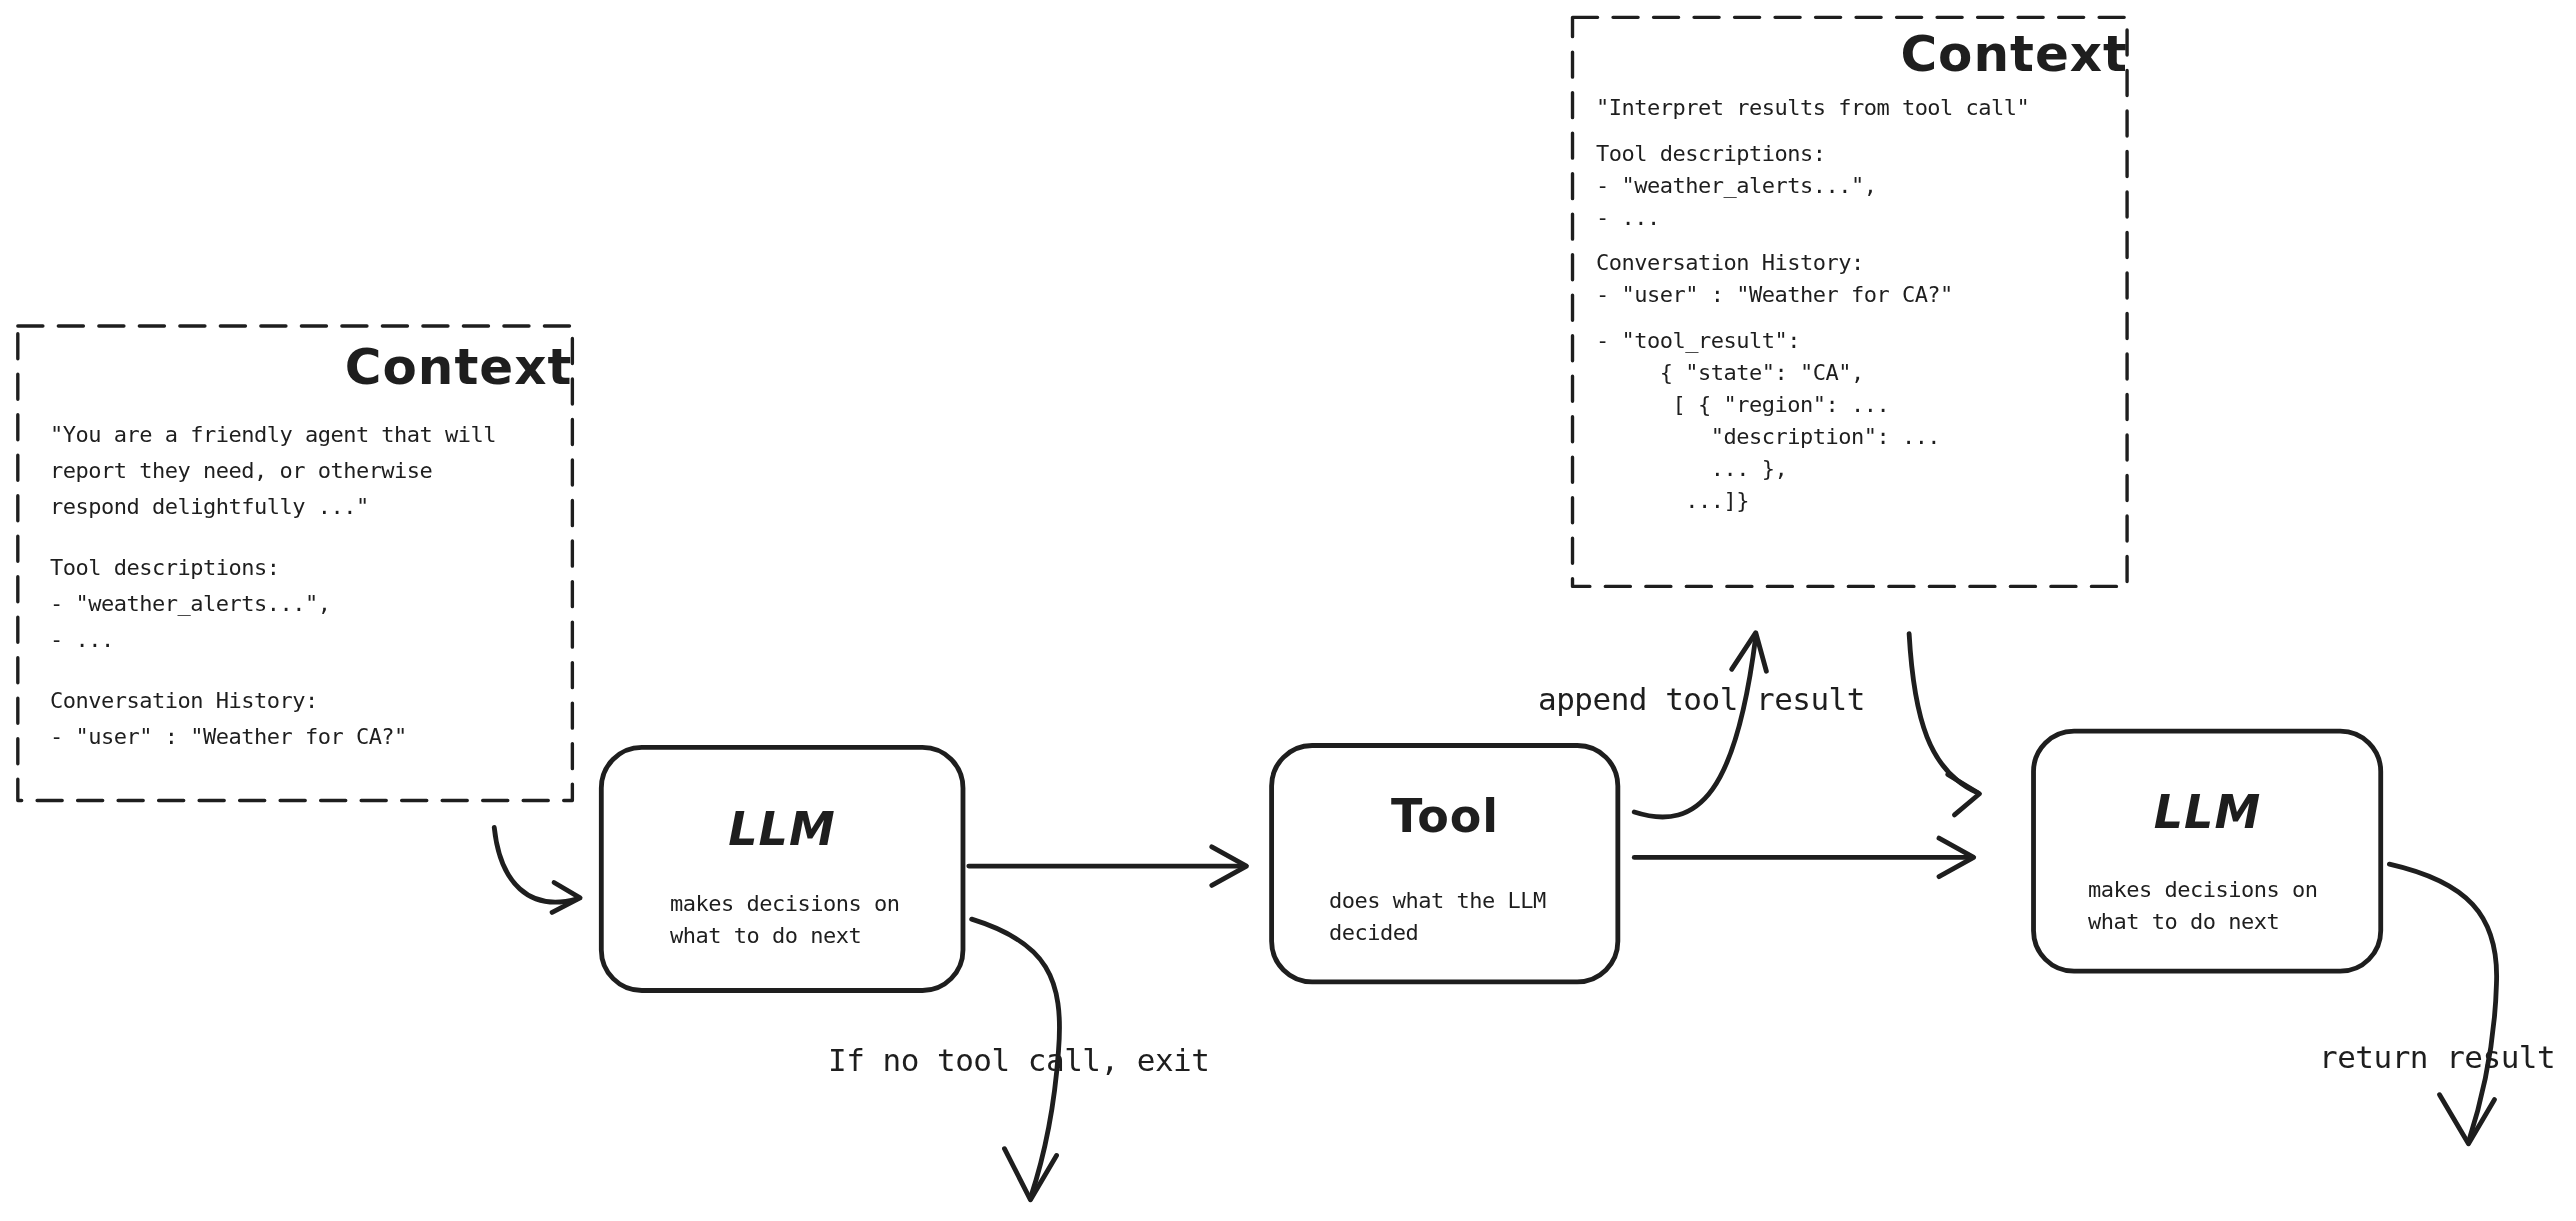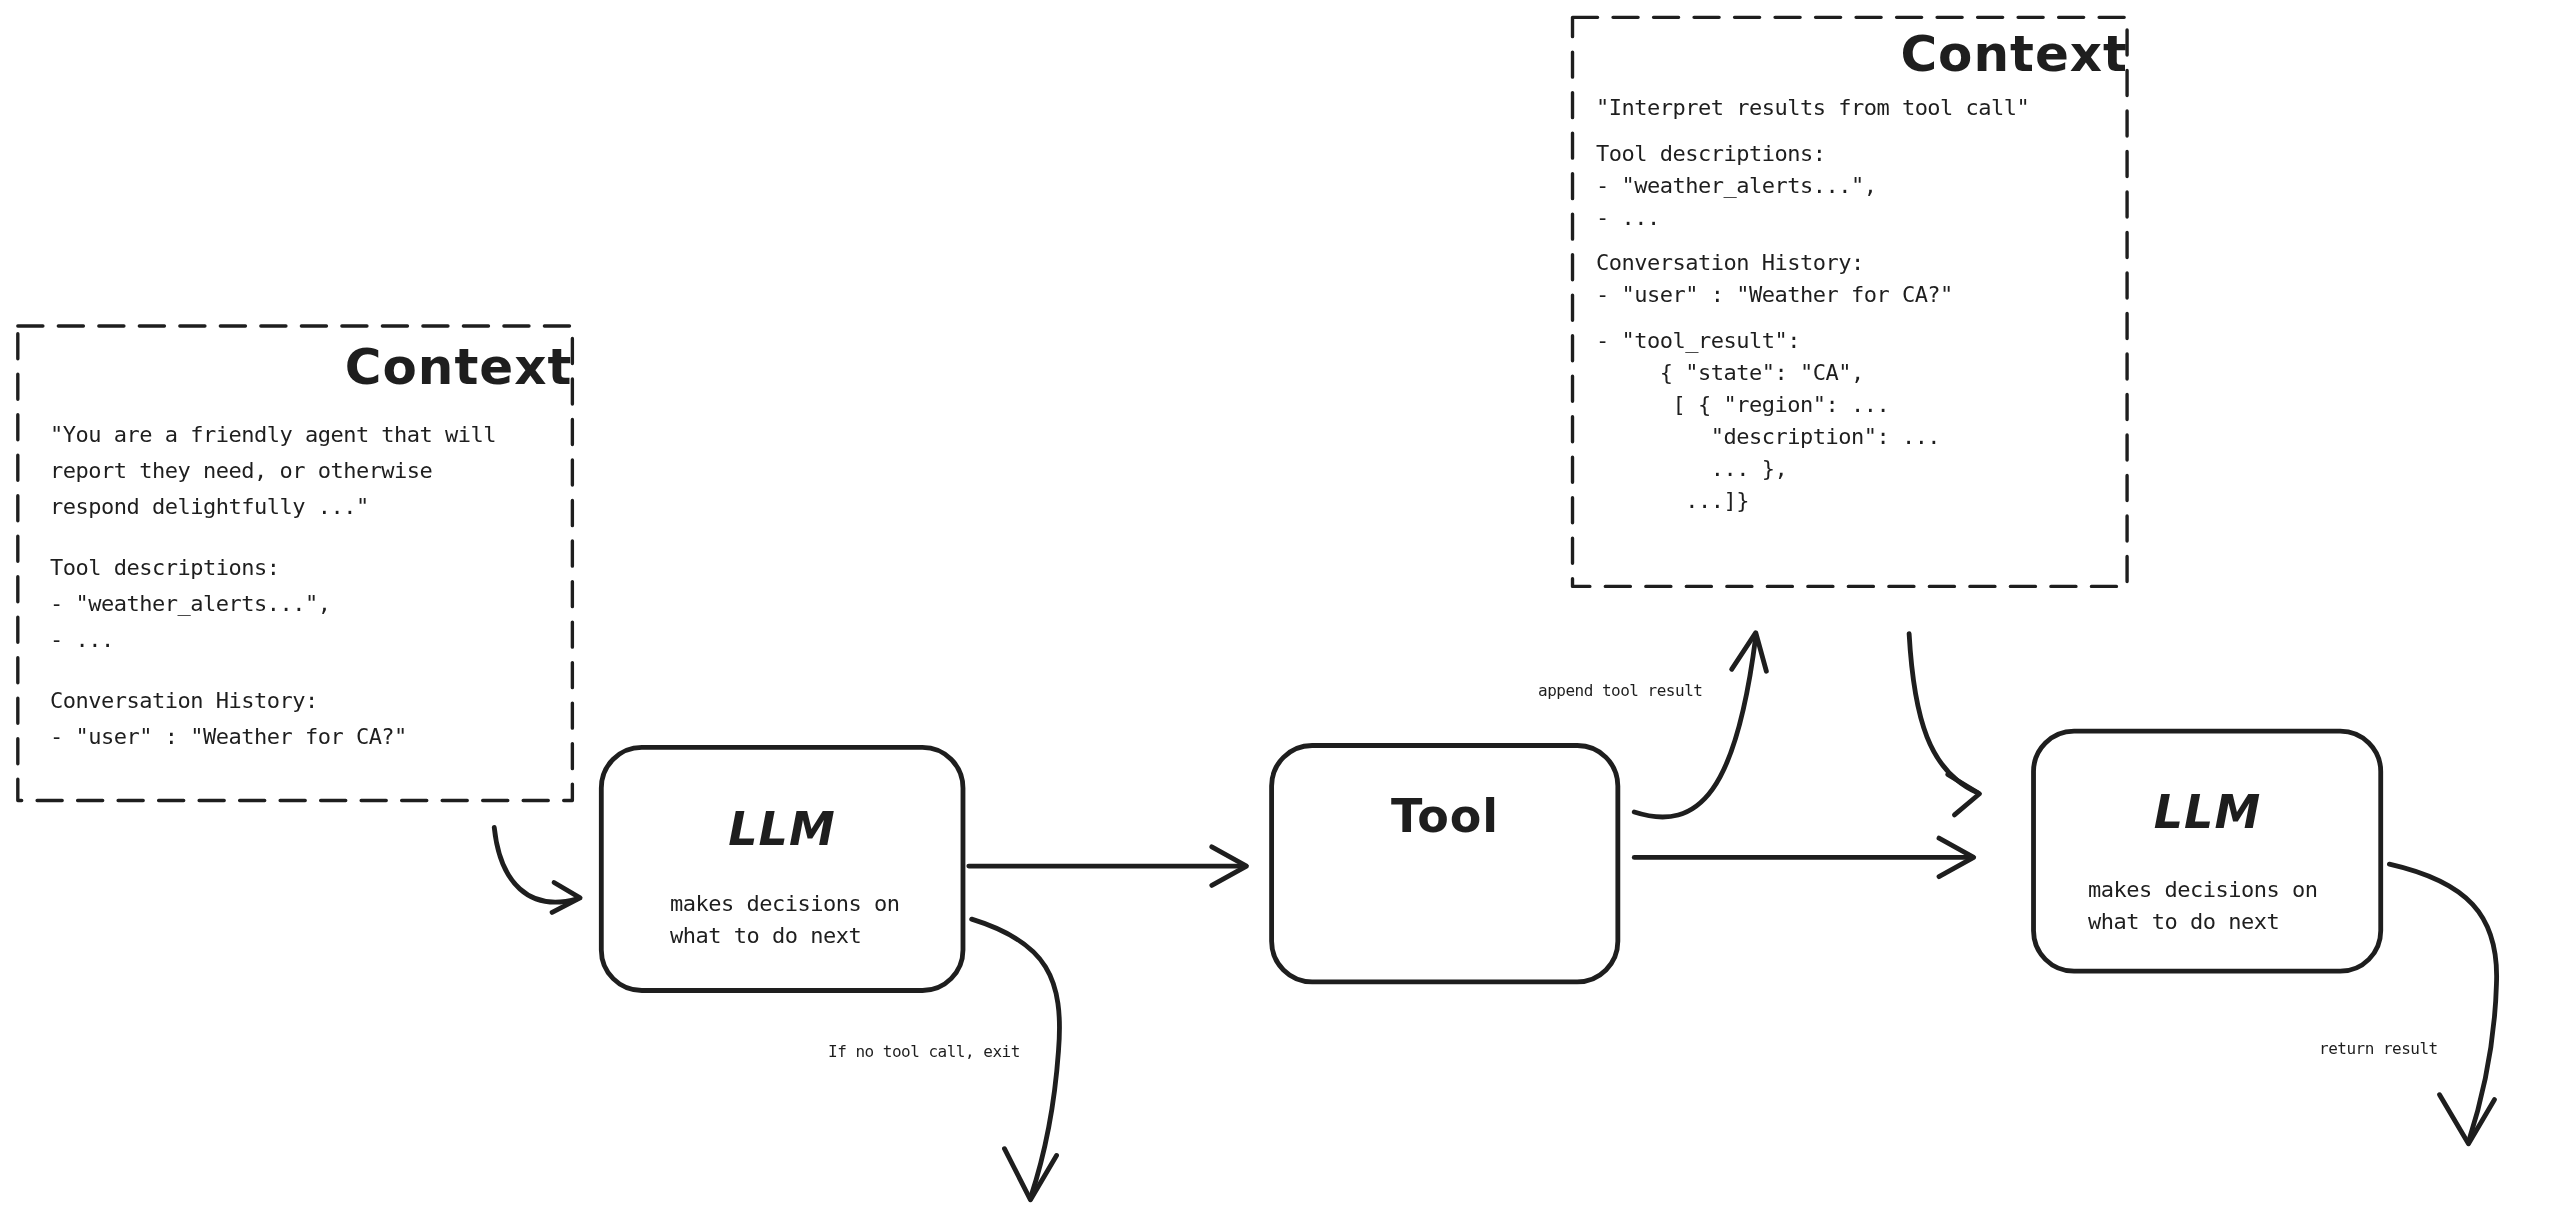--- a/index.html
+++ b/index.html
@@ -24,21 +24,21 @@
   .ctx-body.tight .ctx-line{line-height:32px;}
   .ctx-body.tight .ctx-line:empty{height:13.5px;}
   .node-title{
     font-family:"DejaVu Sans", sans-serif;
     font-weight:bold;font-size:46px;line-height:50px;
     text-align:center;letter-spacing:1px;
   }
   .node-title.slant{font-style:italic;}
   .node-desc{font-size:22px;letter-spacing:-0.5px;}
   .node-desc .ctx-line{line-height:32px;}
-  .edge-label{font-size:16px;letter-spacing:-0.5px;white-space:pre;}
+  .edge-label{font-size:31px;letter-spacing:-0.5px;white-space:pre;}
 </style>
 </head>
 <body>
 
 <div id="canvas">
 
   <svg id="wires" viewBox="0 0 2670 1266" xmlns="http://www.w3.org/2000/svg" fill="none" stroke="#1e1e1e" stroke-linecap="round" stroke-linejoin="round">
 
     <rect x="18" y="338" width="575" height="492" stroke-width="3.5" stroke-dasharray="26 16"></rect>
     <rect x="1630" y="18" width="575" height="590" stroke-width="3.5" stroke-dasharray="26 16"></rect>
@@ -102,20 +102,24 @@
     <div class="ctx-line">       ...]}</div>
   </div>
 
   <div class="abs node-title slant" style="left:601px;top:804px;width:362px;">LLM</div>
   <div class="abs node-desc" style="left:670px;top:888px;">
     <div class="ctx-line">makes decisions on</div>
     <div class="ctx-line">what to do next</div>
   </div>
 
   <div class="abs node-title" style="left:1272px;top:791px;width:346px;">Tool</div>
+  <div class="abs node-desc" style="left:1329px;top:885px;">
+    <div class="ctx-line">does what the LLM</div>
+    <div class="ctx-line">decided</div>
+  </div>
 
   <div class="abs node-title slant" style="left:2034px;top:787px;width:347px;">LLM</div>
   <div class="abs node-desc" style="left:2088px;top:874px;">
     <div class="ctx-line">makes decisions on</div>
     <div class="ctx-line">what to do next</div>
   </div>
 
   <div class="abs edge-label" style="left:1538px;top:681px;">append tool result</div>
   <div class="abs edge-label" style="left:828px;top:1042px;">If no tool call, exit</div>
   <div class="abs edge-label" style="left:2319px;top:1015px;margin-top:24px;">return result</div>

